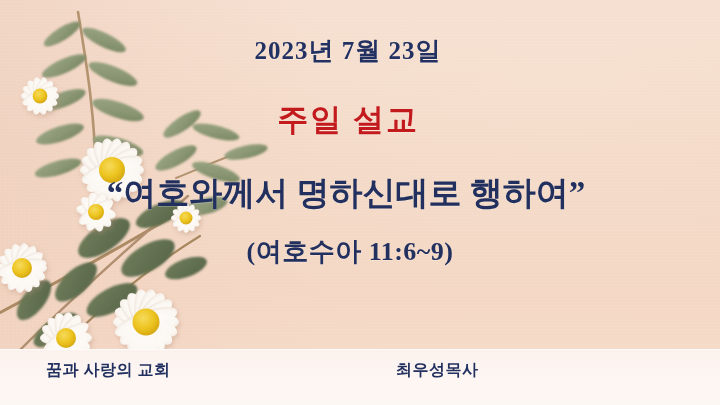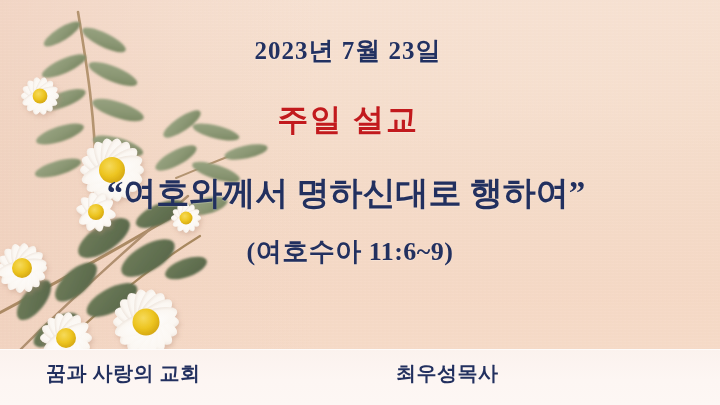--- a/index.html
+++ b/index.html
@@ -115,21 +115,21 @@
     border-top: 1px solid rgba(255,255,255,0.65);
   }
   .footer-inner {
     position: relative;
     width: 100%;
     height: 100%;
   }
   .footer-text {
     position: absolute;
     top: 10px;
-    font-size: 20px;
+    font-size: 16px;
     font-weight: 700;
     color: #22305f;
     font-family: "Liberation Serif", "DejaVu Serif", serif;
     letter-spacing: 0.5px;
     white-space: nowrap;
   }
   .footer-church { left: 46px; }
   .footer-pastor { left: 396px; }
 </style>
 </head>

